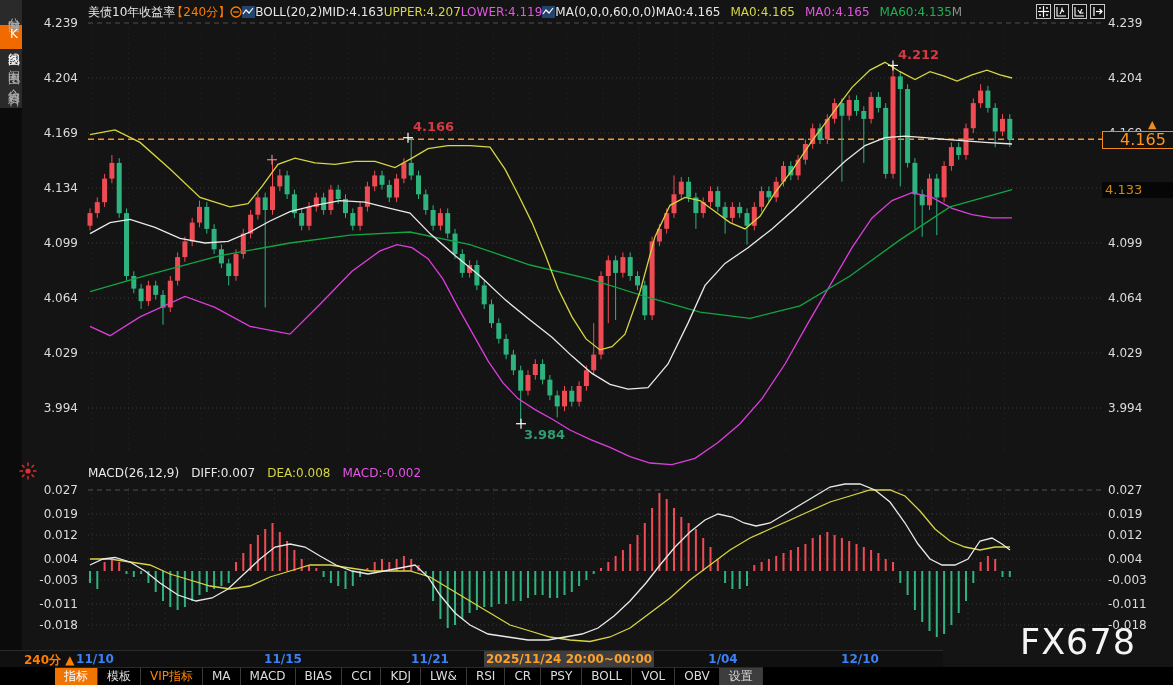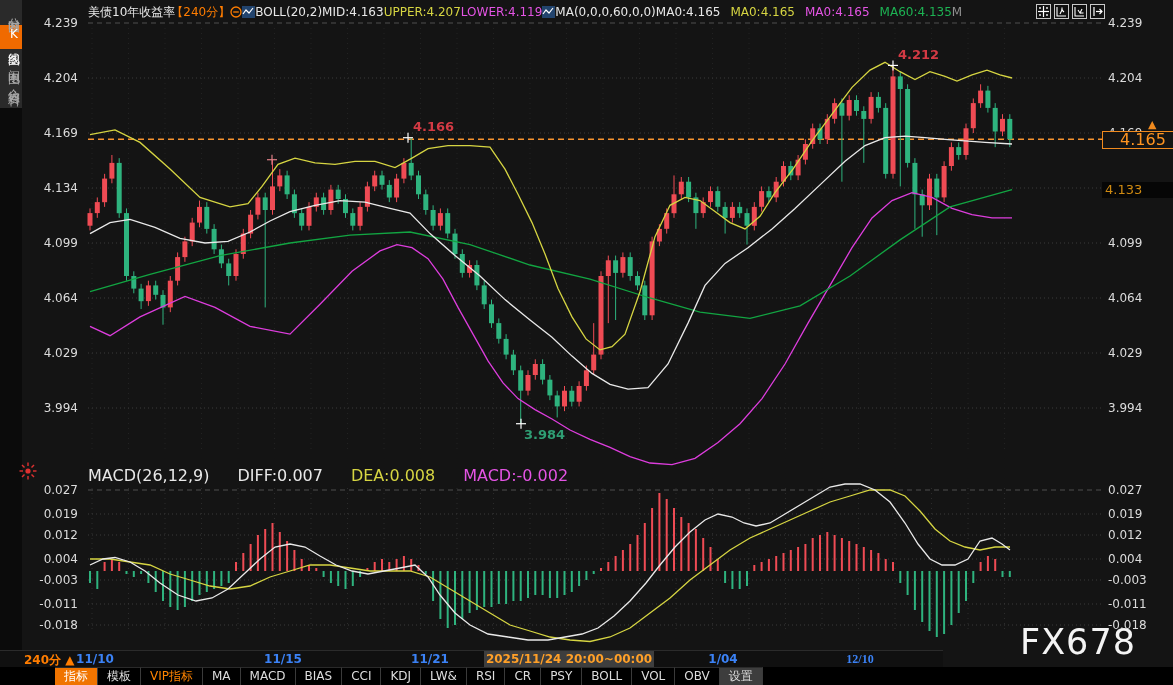--- a/index.html
+++ b/index.html
@@ -26,21 +26,21 @@
   .tick-left{left:26px;width:52px;text-align:right;}
   .tick-right{left:1108px;width:62px;text-align:left;}
   
   .px-label{position:absolute;font-size:13px;font-weight:bold;z-index:4;}
   #current-price-box{position:absolute;left:1102px;top:131px;width:60px;height:16px;border:1px solid #f08a1e;
           background:#141414;color:#ff9420;font-size:16px;line-height:16px;padding-left:17px;z-index:6;}
   #ma60-box{position:absolute;left:1102px;top:182px;width:71px;height:16px;background:#060606;
           color:#cf8a12;font-size:13px;line-height:16px;padding-left:3px;z-index:6;}
   #price-arrow{position:absolute;left:1148px;top:118px;color:#f08a1e;font-size:11px;z-index:7;}
   
-  #macd-header{position:absolute;left:88px;top:466px;display:flex;gap:28px;font-size:16px;z-index:5;white-space:nowrap;}
+  #macd-header{position:absolute;left:88px;top:466px;display:flex;gap:12px;font-size:12px;z-index:5;white-space:nowrap;}
   
   #date-row{position:absolute;left:0;top:650px;width:943px;height:17px;background:#101010;border-top:1px solid #2b2b2b;}
   #period-label{position:absolute;left:24px;top:1px;color:#ff7d00;font-size:12px;font-weight:bold;cursor:pointer;}
   .date-label{position:absolute;top:1px;transform:translateX(-50%);color:#3b82f6;font-size:12px;font-weight:bold;}
   #date-highlight{position:absolute;left:484px;top:0px;width:170px;height:17px;background:#3e3e3e;
           color:#ffa028;font-size:12px;font-weight:bold;line-height:17px;text-align:center;}
   #tab-row{position:absolute;left:0;top:667px;width:1173px;height:18px;background:#000;display:flex;
            padding-left:55px;box-sizing:border-box;}
   .btab{font-size:12px;color:#ddd;line-height:17px;padding:0 9px;border-right:1px solid #3a3a3a;
         border-top:1px solid #2a2a2a;cursor:pointer;white-space:nowrap;}
@@ -645,21 +645,21 @@
 
   <div id="date-row">
     <span id="period-label">
       <span>240分</span> <span>▲</span>
     </span>
     <span id="date-highlight">2025/11/24 20:00~00:00 —</span>
   <span class="date-label" style="left: 95px;">11/10</span>
       <span class="date-label" style="left: 283px;">11/15</span>
       <span class="date-label" style="left: 430px;">11/21</span>
       <span class="date-label" style="left: 723px;">1/04</span>
-      <span class="date-label" style="left: 860px; font-family: Liberation Serif, serif;">12/10</span>
+      <span class="date-label" style="left: 860px;">12/10</span>
     </div>
 
   <div id="tab-row">
       <div class="btab active">指标</div>
       <div class="btab">模板</div>
       <div class="btab vip">VIP指标</div>
       <div class="btab">MA</div>
       <div class="btab">MACD</div>
       <div class="btab">BIAS</div>
       <div class="btab">CCI</div>

